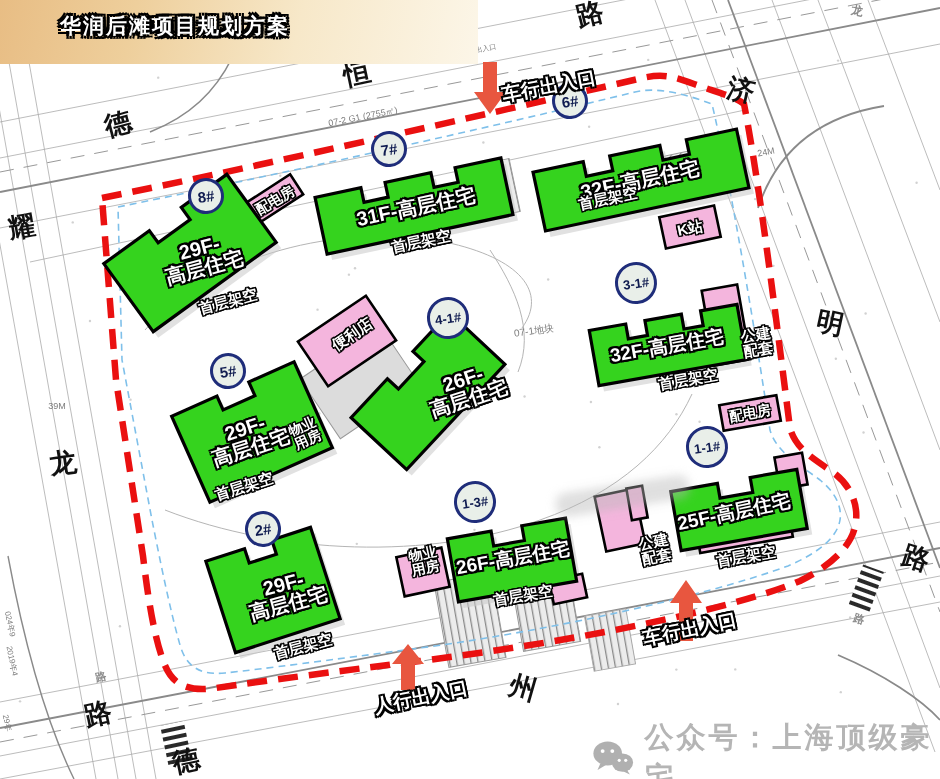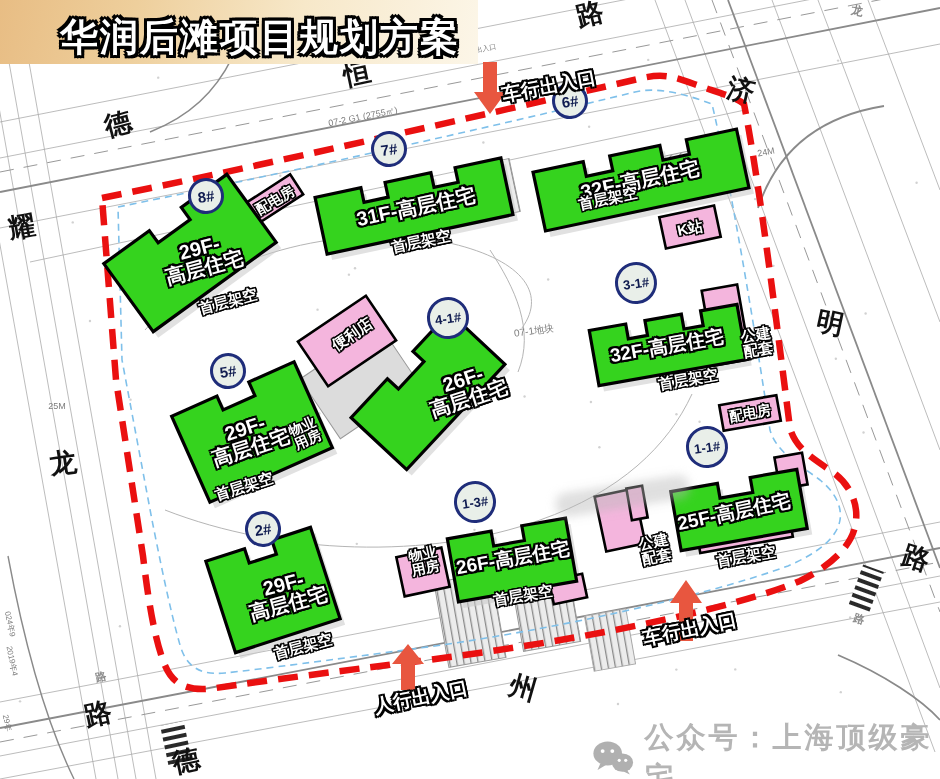--- a/index.html
+++ b/index.html
@@ -10,21 +10,21 @@
   .white{color:#ffffff;}
   .t-outline{text-shadow:-2px -2px 0 #000,2px -2px 0 #000,-2px 2px 0 #000,2px 2px 0 #000,-2px 0 0 #000,2px 0 0 #000,0 -2px 0 #000,0 2px 0 #000;}
   .t-outline-sm{text-shadow:-1.4px -1.4px 0 #000,1.4px -1.4px 0 #000,-1.4px 1.4px 0 #000,1.4px 1.4px 0 #000,-1.4px 0 0 #000,1.4px 0 0 #000,0 -1.4px 0 #000,0 1.4px 0 #000;}
   .t-outline-xl{text-shadow:-3px -3px 0 #000,3px -3px 0 #000,-3px 3px 0 #000,3px 3px 0 #000,-3px 0 0 #000,3px 0 0 #000,0 -3px 0 #000,0 3px 0 #000;}
   .line{display:block;}
   .circle{position:absolute;transform:translate(-50%,-50%) rotate(-8deg);border-radius:50%;background:#e9efe9;border:3px solid #1f2d7a;display:flex;align-items:center;justify-content:center;font-weight:bold;color:#101c50;box-sizing:border-box;}
   .roadname{position:absolute;transform:translate(-50%,-50%);font-weight:bold;color:#111;}
   .grayname{position:absolute;transform:translate(-50%,-50%);font-weight:bold;color:#8d8d8d;}
   .planlbl{position:absolute;transform:translate(-50%,-50%);color:#7c7c7c;font-weight:normal;white-space:nowrap;}
   #banner{position:absolute;left:0;top:0;width:478px;height:64px;background:linear-gradient(102deg,#e8bd84 0%,#eecf9c 28%,#f7e8c9 62%,#fcf6e8 100%);}
-  #page-title{position:absolute;left:60px;top:12px;font-size:38px;font-weight:bold;letter-spacing:2px;color:#fff;}
+  #page-title{position:absolute;left:60px;top:12px;font-size:21px;font-weight:bold;letter-spacing:2px;color:#fff;}
   #footer{position:absolute;left:592px;top:718px;display:flex;align-items:center;gap:10px;}
   #wechat-text{font-size:29px;color:#b5b5b5;letter-spacing:3px;font-weight:bold;}
   #smudge{position:absolute;left:555px;top:484px;width:135px;height:24px;background:rgba(185,185,185,0.45);border-radius:10px;filter:blur(5px);transform:rotate(-9deg);}
 </style>
 </head>
 <body>
 
 <div id="stage">
   <svg id="plan-svg" width="940" height="779" viewBox="0 0 940 779">
     <defs>
@@ -342,21 +342,21 @@
       <div class="roadname" style="left: 98px; top: 714px; font-size: 27px; transform: translate(-50%, -50%) rotate(-12deg);">路</div>
       <div class="roadname" style="left: 186px; top: 761px; font-size: 27px; transform: translate(-50%, -50%) rotate(-12deg);">德</div>
       <div class="grayname" style="left: 857px; top: 11px; font-size: 12px; transform: translate(-50%, -50%) rotate(10deg);">龙</div>
       <div class="grayname" style="left: 18px; top: 48px; font-size: 11px; transform: translate(-50%, -50%) rotate(-10deg);">路</div>
       <div class="grayname" style="left: 101px; top: 677px; font-size: 11px; transform: translate(-50%, -50%) rotate(-12deg);">路</div>
       <div class="grayname" style="left: 859px; top: 619px; font-size: 11px; transform: translate(-50%, -50%) rotate(18deg);">路</div>
       <div class="planlbl" style="left: 363px; top: 117px; font-size: 9px; transform: translate(-50%, -50%) rotate(-11deg);">07-2 G1 (2755㎡)</div>
       <div class="planlbl" style="left: 534px; top: 331px; font-size: 10px; transform: translate(-50%, -50%) rotate(-8deg);">07-1地块</div>
       <div class="planlbl" style="left: 413px; top: 51px; font-size: 9px; transform: translate(-50%, -50%) rotate(78deg);">20M</div>
       <div class="planlbl" style="left: 766px; top: 152px; font-size: 9px; transform: translate(-50%, -50%) rotate(-11deg);">24M</div>
-      <div class="planlbl" style="left: 57px; top: 406px; font-size: 9px; transform: translate(-50%, -50%) rotate(0deg);">25M</div>
+      <div class="planlbl" style="left: 57px; top: 406px; font-size: 9px; transform: translate(-50%, -50%) rotate(0deg);">39M</div>
       <div class="planlbl" style="left: 479px; top: 50px; font-size: 7px; transform: translate(-50%, -50%) rotate(-11deg);">车行出入口</div>
       <div class="planlbl" style="left: 10px; top: 624px; font-size: 8px; transform: translate(-50%, -50%) rotate(78deg);">024年9</div>
       <div class="planlbl" style="left: 12px; top: 661px; font-size: 8px; transform: translate(-50%, -50%) rotate(78deg);">2019年4</div>
       <div class="planlbl" style="left: 7px; top: 723px; font-size: 8px; transform: translate(-50%, -50%) rotate(78deg);">29年</div>
     </div>
 
   <div id="banner">
     <span id="page-title" class="t-outline-xl">华润后滩项目规划方案</span>
   </div>
 

